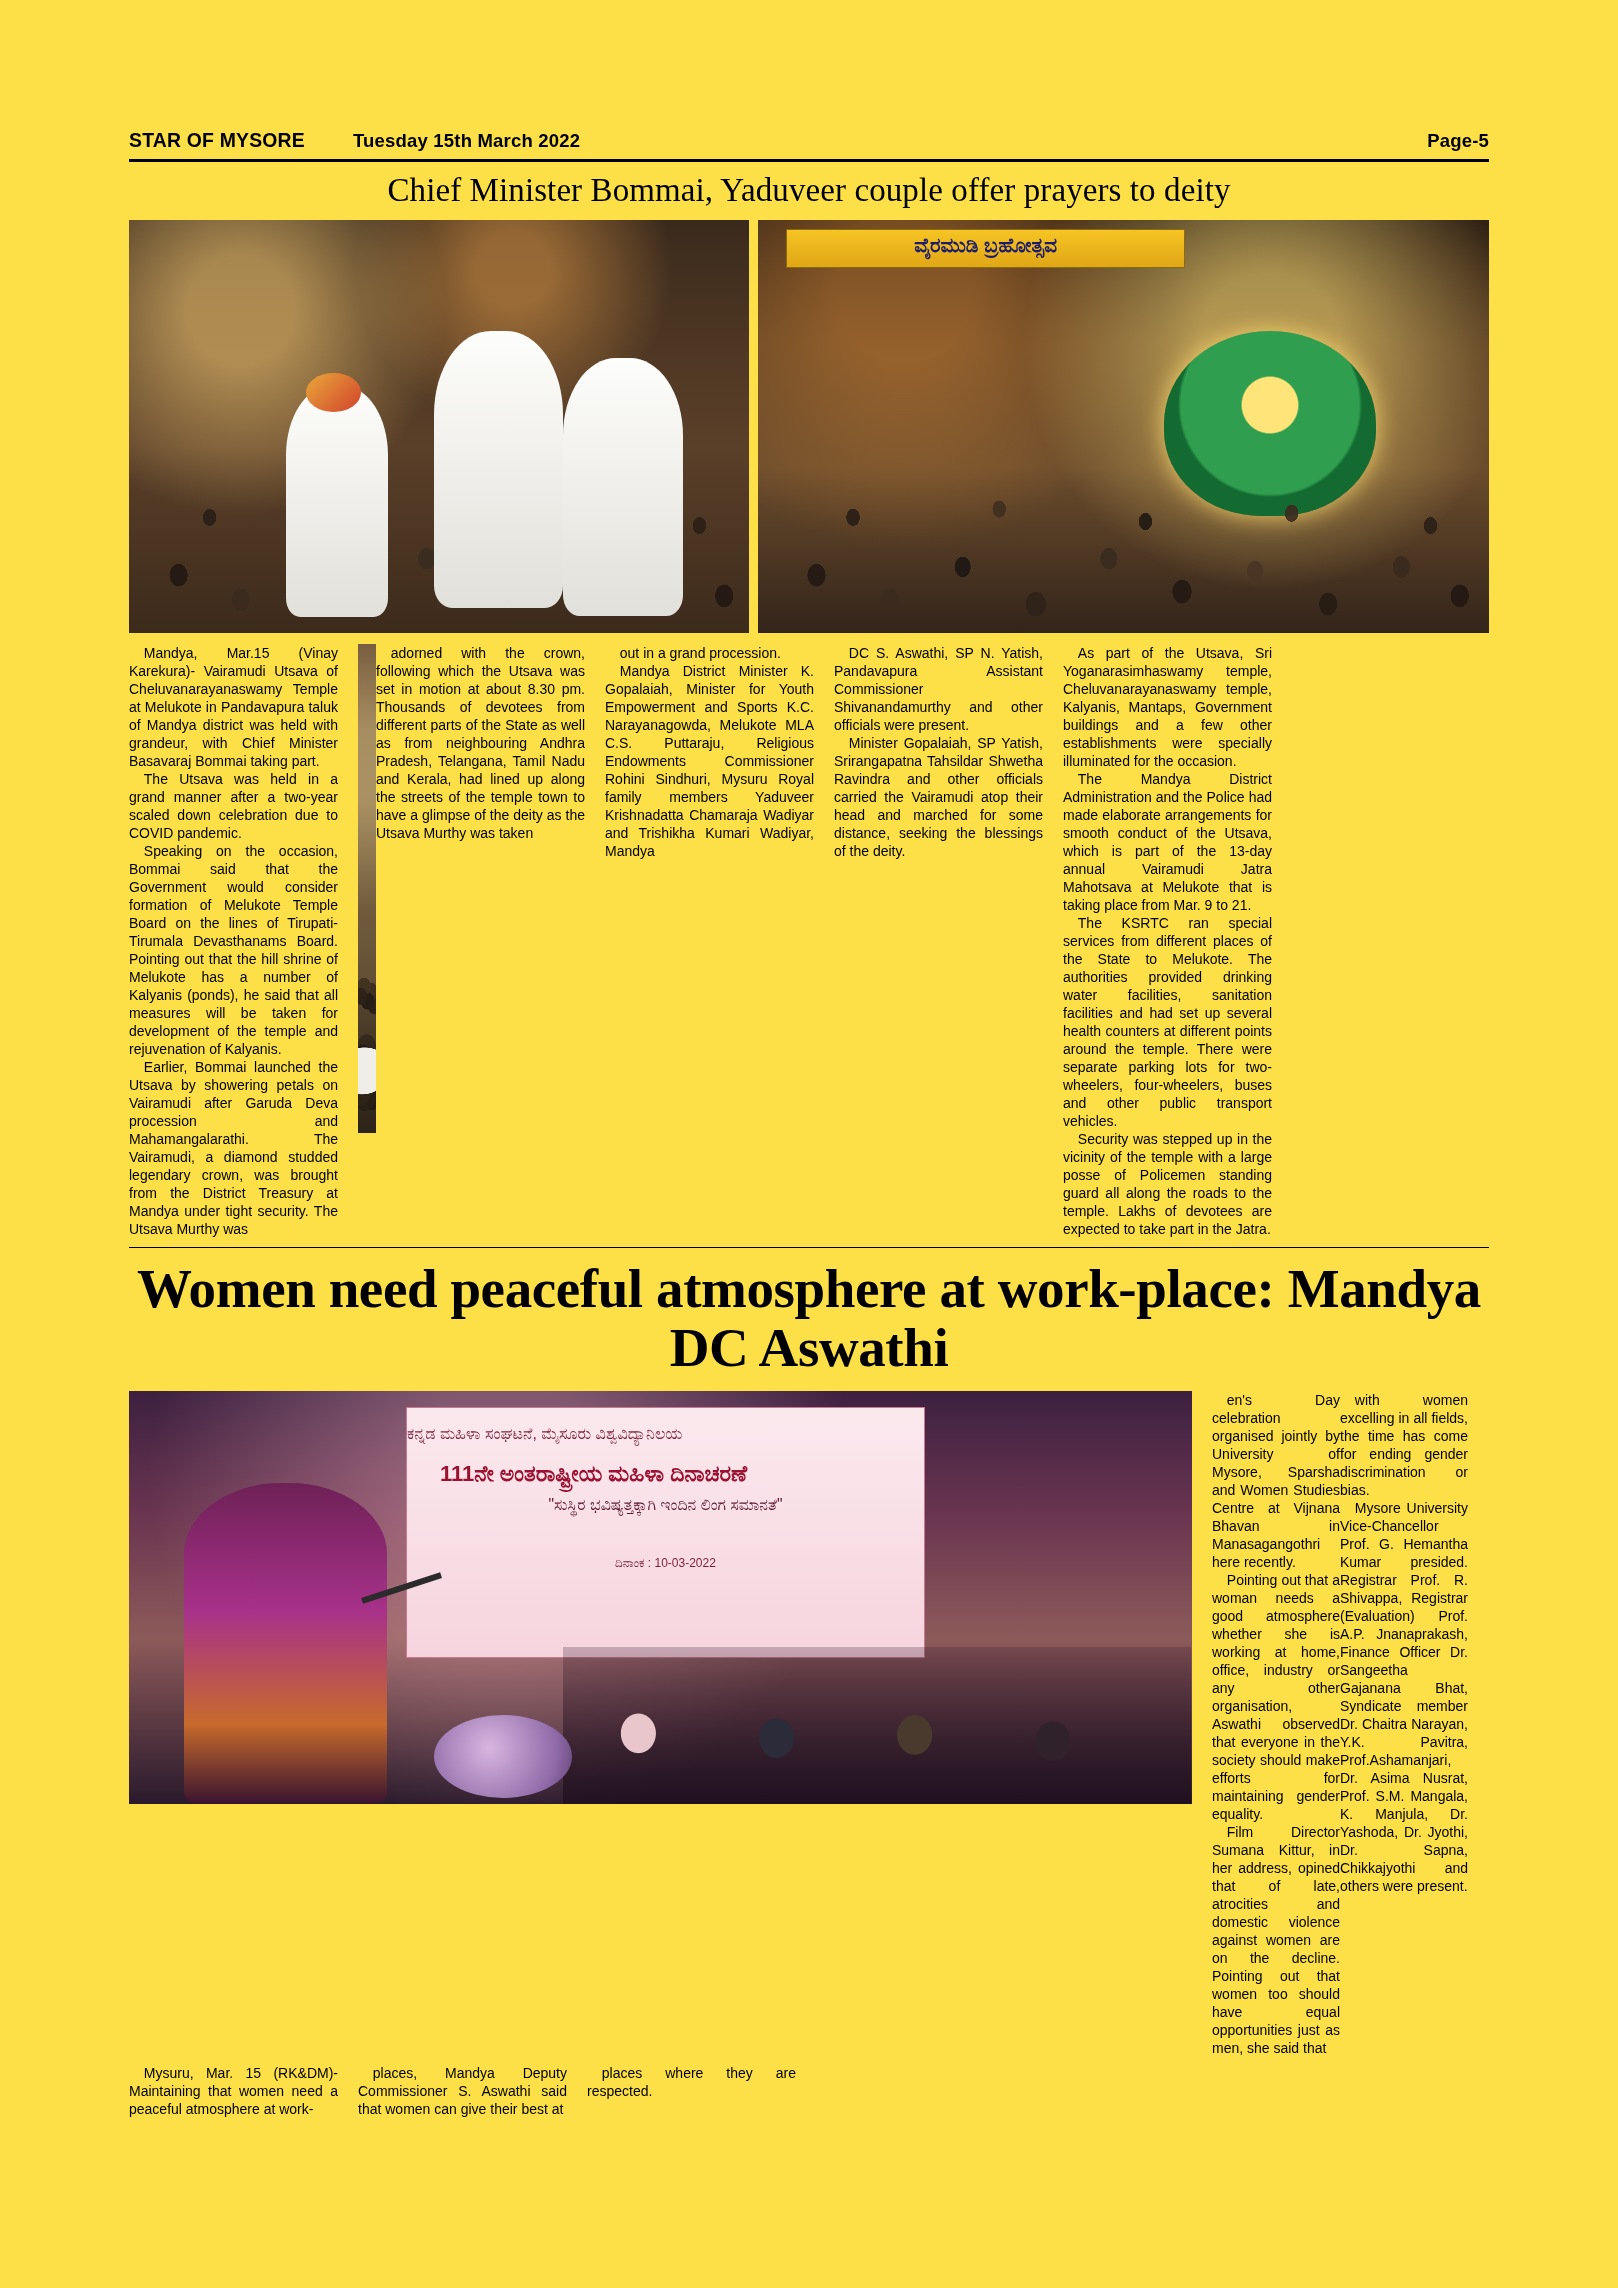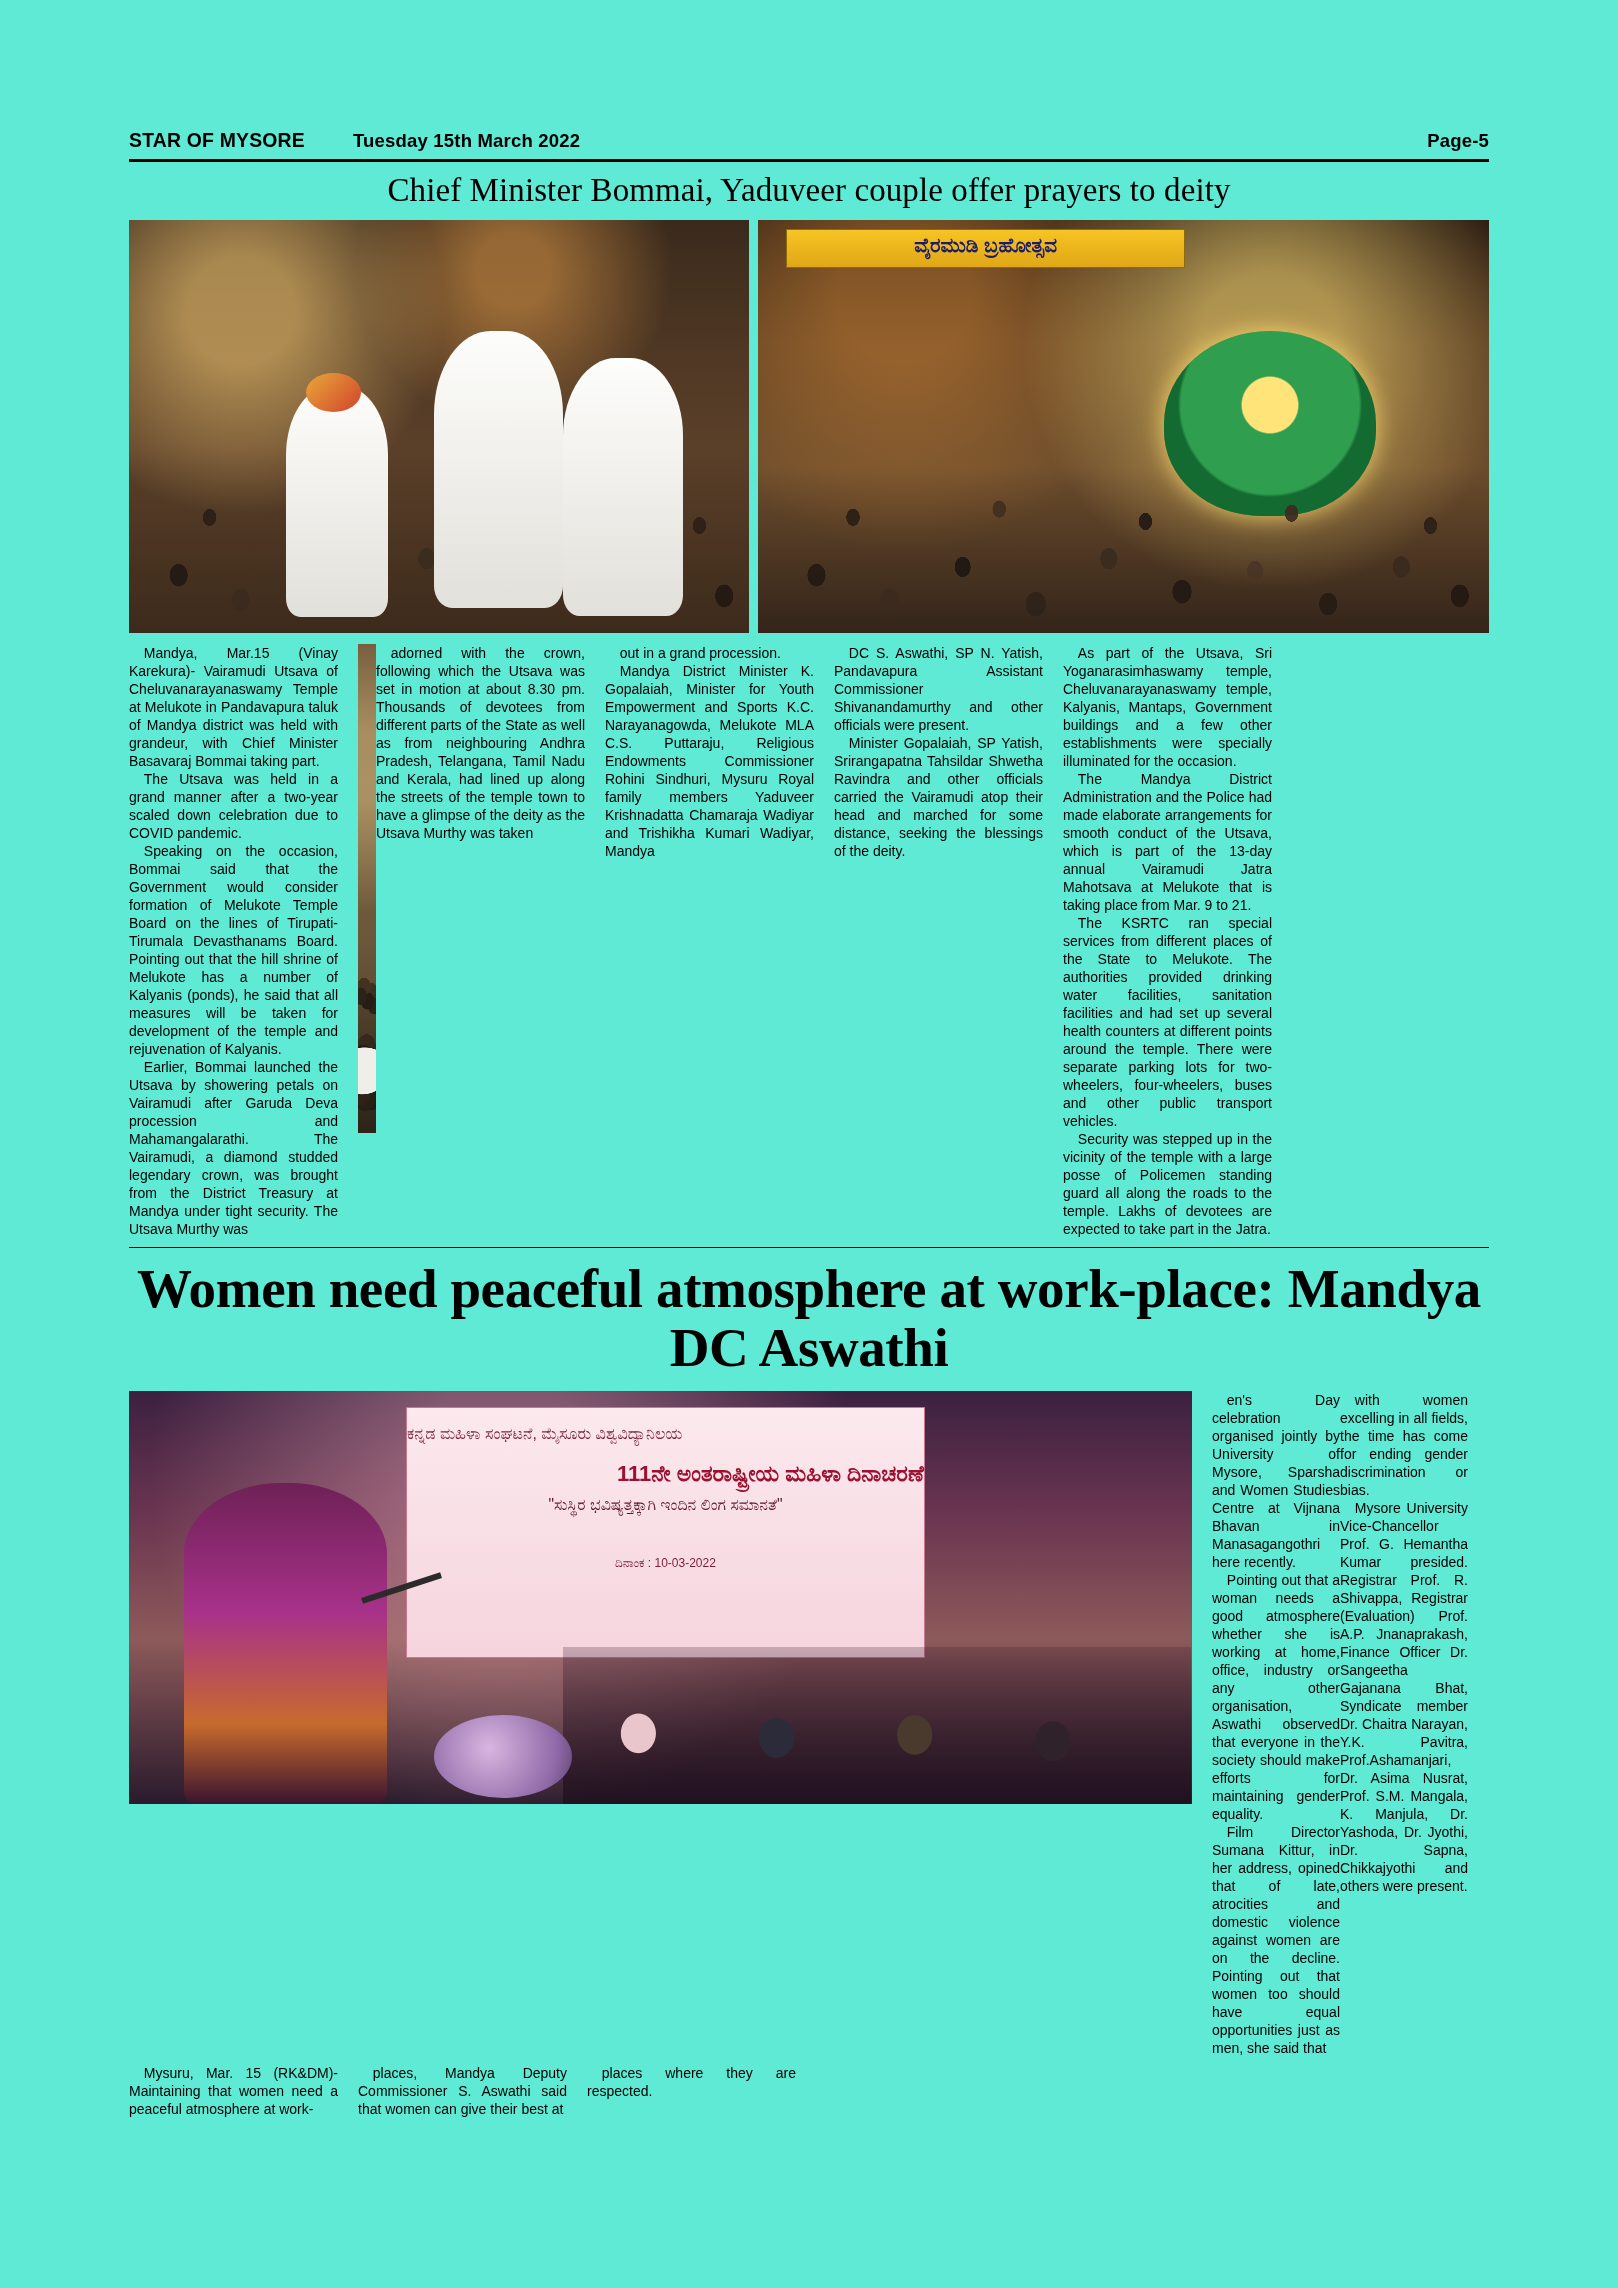--- a/index.html
+++ b/index.html
@@ -12,21 +12,21 @@
     height: 2289px;
     font-family: "Liberation Sans", sans-serif;
     color: #000;
     position: relative;
   }
   .page {
     position: absolute;
     left: 0; top: 0;
     width: 1619px;
     height: 2289px;
-    background: #5eead4;
+    background: #fde047;
   }
   .content {
     position: absolute;
     left: 129px;
     top: 129px;
     width: 1360px;
   }
 
   
   .masthead {
@@ -301,21 +301,21 @@
 
     <div class="rule-thin"></div>
 
     <h2 class="headline2">Women need peaceful atmosphere at work-place: Mandya DC Aswathi</h2>
 
     <div class="story2">
       <div class="photo photo-4 p4">
         <div class="ph-bg"></div>
         <div class="stage-banner" style="left:277px;top:16.6px;width:517px;height:249px;">
           <div style="font-size:16px;color:#7b1d3a;text-align:left;margin-top:16.6px;">ಕನ್ನಡ ಮಹಿಳಾ ಸಂಘಟನೆ, ಮೈಸೂರು ವಿಶ್ವವಿದ್ಯಾನಿಲಯ</div>
-          <div style="font-size:22px;font-weight:bold;color:#9c1030;text-align:right;margin-top:18.5px;">111ನೇ ಅಂತರಾಷ್ಟ್ರೀಯ ಮಹಿಳಾ ದಿನಾಚರಣೆ</div>
+          <div style="font-size:22px;font-weight:bold;color:#9c1030;text-align:left;margin-top:18.5px;margin-left:33px;">111ನೇ ಅಂತರಾಷ್ಟ್ರೀಯ ಮಹಿಳಾ ದಿನಾಚರಣೆ</div>
           <div style="font-size:15.7px;color:#5c1530;text-align:center;margin-top:9.2px;">"ಸುಸ್ಥಿರ ಭವಿಷ್ಯತ್ತಕ್ಕಾಗಿ ಇಂದಿನ ಲಿಂಗ ಸಮಾನತೆ"</div>
           <div style="font-size:12px;color:#7b1d3a;text-align:center;margin-top:42px;">ದಿನಾಂಕ : 10-03-2022</div>
         </div>
         <div style="position:absolute;left:55px;top:92px;width:203px;height:321px;background:linear-gradient(180deg,#6e2156 0%, #a8318a 40%, #c76a2c 75%, #3a1430 100%);border-radius:48% 48% 6% 6% / 22% 22% 4% 4%;"></div>
         <div style="position:absolute;left:231px;top:194px;width:83px;height:5.5px;background:#2b2b2b;transform:rotate(-18deg);"></div>
         <div style="position:absolute;left:434px;bottom:0;width:628px;height:157px;background:
             radial-gradient(ellipse 31px 35px at 12% 55%, #e8c6cc 55%, transparent 58%),
             radial-gradient(ellipse 31px 35px at 34% 58%, #2b2b3a 55%, transparent 58%),
             radial-gradient(ellipse 31px 35px at 56% 56%, #4a3a2e 55%, transparent 58%),
             radial-gradient(ellipse 31px 35px at 78% 60%, #30222a 55%, transparent 58%),

